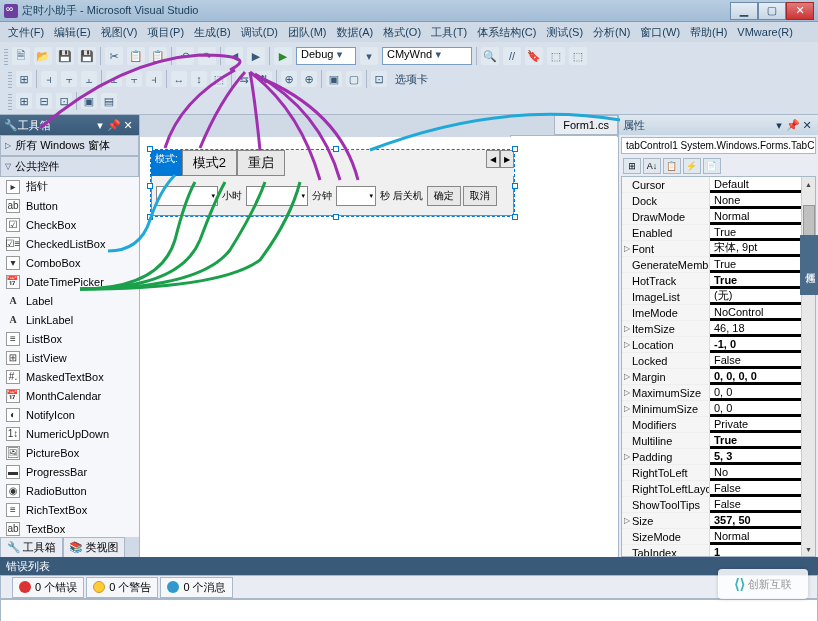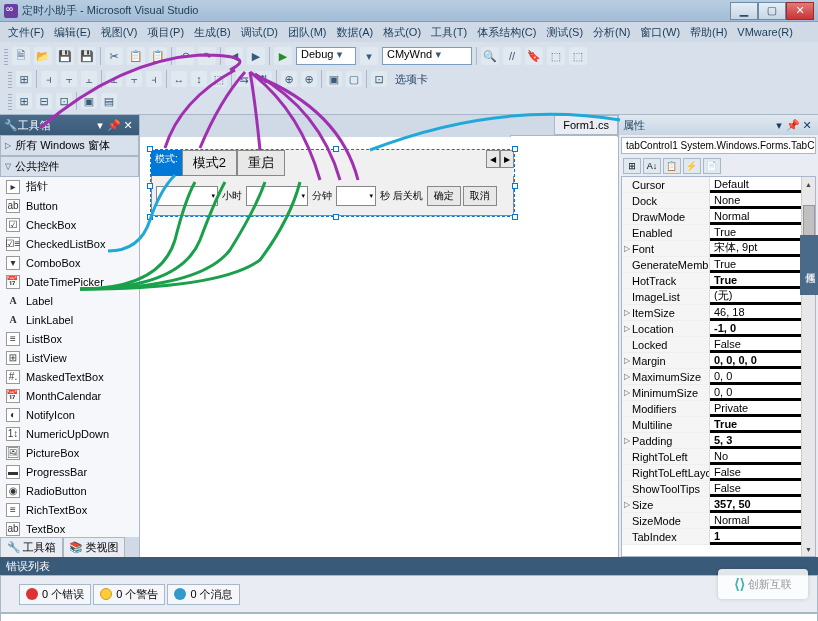--- a/index.html
+++ b/index.html
@@ -83,21 +83,21 @@
 .prop-row .pn { width: 88px; padding-left: 10px; background: #f5f5f5; border-right: 1px solid #ddd; border-bottom: 1px solid #eee; display: flex; align-items: center; white-space: nowrap; overflow: hidden; }
 .prop-row .pv { flex: 1; padding-left: 4px; border-bottom: 3px solid #000000; display: flex; align-items: center; }
 .prop-row.bold .pv { font-weight: bold; }
 .prop-row .exp { position: absolute; left: 0; width: 10px; text-align: center; color: #666; font-size: 8px; }
 .props-scroll { position: absolute; right: 0; top: 0; width: 14px; height: 100%; background: #e8e8e8; border-left: 1px solid #ccc; }
 .props-scroll .thumb { width: 12px; height: 40px; background: #c0c0c0; border: 1px solid #999; margin: 14px 1px; }
 .props-scroll .arr { height: 14px; display: flex; align-items: center; justify-content: center; font-size: 7px; color: #444; }
 
 
 .errlist-hdr { height: 18px; background: #3a5a7a; color: #fff; padding: 2px 6px; }
-.errlist-bar { height: 22px; background: #e9ecf2; border: 1px solid #a9b8c9; display: flex; align-items: center; gap: 2px; padding: 18px; }
+.errlist-bar { height: 22px; background: #e9ecf2; border: 1px solid #a9b8c9; display: flex; align-items: center; gap: 2px; padding: 11px; }
 .err-btn { padding: 2px 6px; border: 1px solid #a9b8c9; background: #f5f7fa; display: flex; align-items: center; gap: 4px; }
 .err-btn .ico { width: 12px; height: 12px; border-radius: 50%; display: inline-block; }
 .ico.red { background: #d33; } .ico.yellow { background: #fc3; border: 1px solid #c93; } .ico.blue { background: #39c; }
 
 
 .watermark { position: absolute; right: 10px; bottom: 22px; width: 90px; height: 30px; background: #fff; border-radius: 4px; display: flex; align-items: center; justify-content: center; color: #888; font-size: 9px; opacity: 0.85; box-shadow: 0 0 4px rgba(0,0,0,0.2); }
 
 
 .annot { position: absolute; left: 0; top: 0; width: 818px; height: 621px; pointer-events: none; }
 
@@ -412,20 +412,24 @@
         </div>
         <div class="prop-row bold">
           <div class="pn">HotTrack</div>
           <div class="pv">True</div>
         </div>
         <div class="prop-row">
           <div class="pn">ImageList</div>
           <div class="pv">(无)</div>
         </div>
         <div class="prop-row">
+          <div class="pn">ImeMode</div>
+          <div class="pv">NoControl</div>
+        </div>
+        <div class="prop-row">
           <div class="pn"><span class="exp">▷</span>ItemSize</div>
           <div class="pv">46, 18</div>
         </div>
         <div class="prop-row bold">
           <div class="pn"><span class="exp">▷</span>Location</div>
           <div class="pv">-1, 0</div>
         </div>
         <div class="prop-row">
           <div class="pn">Locked</div>
           <div class="pv">False</div>

